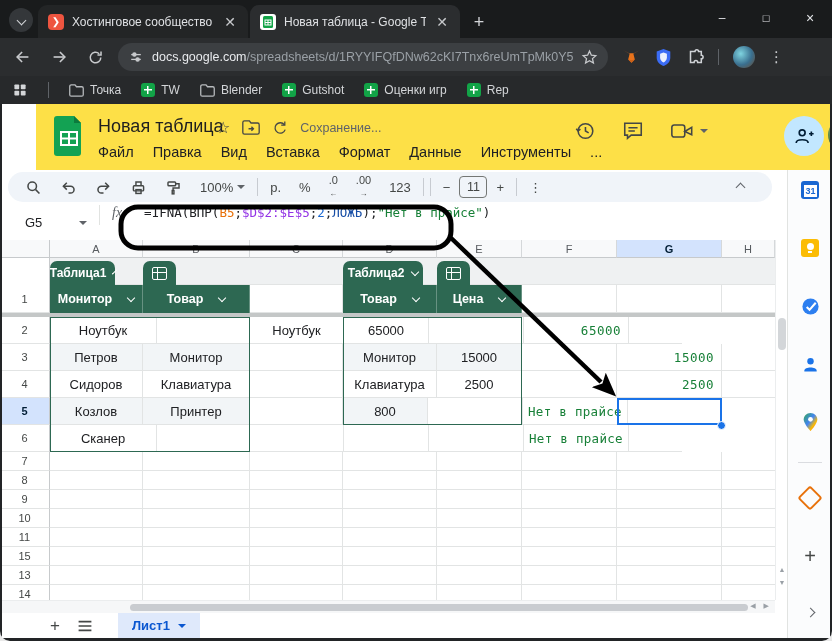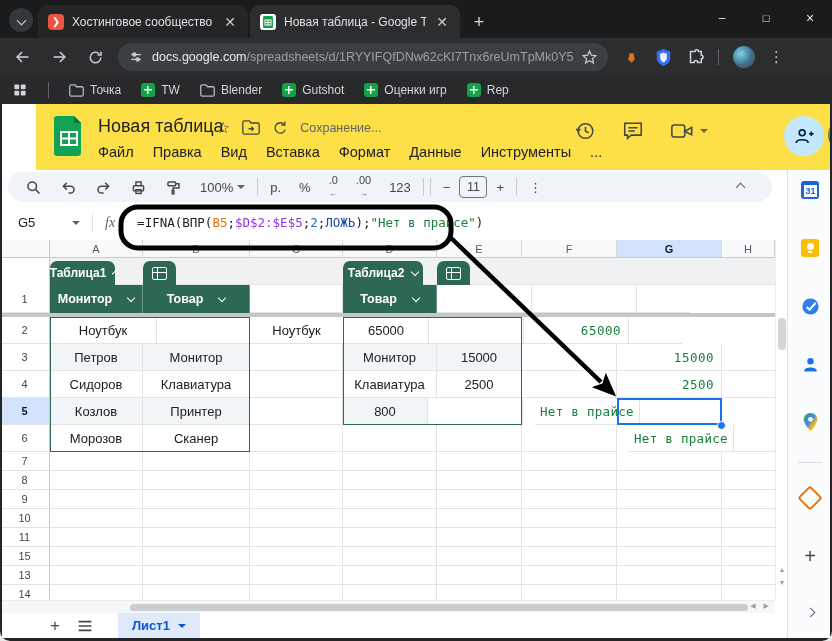--- a/index.html
+++ b/index.html
@@ -49,21 +49,21 @@
   .tbtn{height:30px;padding:0 9px;display:flex;align-items:center;justify-content:center;gap:4px;flex:none;}
   .tsep{width:1px;height:18px;background:#c7cbd1;margin:0 3px;flex:none;}
   .tri{width:0;height:0;border-left:4px solid transparent;border-right:4px solid transparent;border-top:4.5px solid #5f6368;}
   .fsize{width:26px;height:20px;border:1px solid #747775;border-radius:4px;display:flex;align-items:center;justify-content:center;font-size:12.5px;}
   .decbtn{display:flex;flex-direction:column;align-items:center;line-height:9px;font-size:11px;}
   .decbtn .ar{font-size:8px;color:#444746;}
   .collapse{position:absolute;right:28px;top:0;height:30px;display:flex;align-items:center;}
   .chev{display:inline-block;width:6px;height:6px;border-right:1.8px solid currentColor;border-bottom:1.8px solid currentColor;transform:rotate(45deg);}
   .chev.up{transform:rotate(-135deg);}
   
-  .formulabar{position:absolute;left:0;top:205px;width:816px;height:35px;background:#fff;border-bottom:1px solid #e1e3e1;display:flex;align-items:center;}
+  .formulabar{position:absolute;left:0;top:205px;width:816px;height:35px;background:#fff;border-bottom:1px solid #e1e3e1;display:flex;padding-left:7px;}
   .namebox{width:62px;display:flex;align-items:center;justify-content:space-between;padding:0 8px 0 18px;font-size:13px;color:#202124;}
   .fbsep{width:1px;height:20px;background:#e1e3e1;margin:0 4px;}
   .fx{font-family:"Liberation Serif",serif;font-style:italic;font-size:14px;color:#5f6368;margin-left:8px;}
   .ftext{margin-left:22px;font-family:"DejaVu Sans Mono","Liberation Mono",monospace;font-size:12.5px;white-space:nowrap;}
   
   .grid{position:absolute;left:0;top:240px;width:775px;height:360px;background:#fff;overflow:hidden;}
   .grow{display:flex;}
   .rn{width:50px;box-sizing:border-box;border-right:1px solid #c7cacc;border-bottom:1px solid #e2e4e4;display:flex;align-items:center;justify-content:center;font-size:11px;color:#444746;background:#fff;flex:none;}
   .cell{box-sizing:border-box;border-right:1px solid #e2e4e4;border-bottom:1px solid #e2e4e4;display:flex;align-items:center;justify-content:center;font-size:13px;color:#202124;overflow:hidden;flex:none;background:#fff;}
   .ca{width:93px}.cb{width:107px}.cc{width:93px}.cd{width:94px}.ce{width:85px}.cf{width:95px}.cg{width:105px}.ch{width:53px;border-right:none}
@@ -78,21 +78,21 @@
   .chip{position:absolute;top:3px;height:24px;background:#2d6852;color:#fff;border-radius:7px 7px 0 0;display:flex;align-items:center;justify-content:center;gap:8px;font-size:12px;font-weight:bold;}
   .chipicon{position:absolute;top:3px;height:24px;width:33px;background:#2d6852;border-radius:7px 7px 0 0;display:flex;align-items:center;justify-content:center;}
   .tblicon{width:13px;height:11px;border:1.6px solid #fff;border-radius:2px;background:
      linear-gradient(#fff,#fff) 0 4px/100% 1.3px no-repeat,
      linear-gradient(#fff,#fff) 4px 0/1.3px 100% no-repeat;}
   .th{background:#2d6852;color:#fff;font-weight:bold;font-size:12.5px;display:flex;align-items:center;justify-content:center;gap:16px;box-sizing:border-box;border-right:1px solid rgba(255,255,255,.28);border-bottom:none;flex:none;}
   .th .chev{width:5px;height:5px;border-width:1.6px;color:#fff;margin-top:-3px;}
   .frozen{height:4px;background:#c4c7c7;}
   .band{background:#f2f5f7;}
   .gval{justify-content:flex-end;padding-right:7px;font-family:"DejaVu Sans Mono","Liberation Mono",monospace;font-size:12.5px;color:#188038;letter-spacing:.5px;}
-  .gtext{justify-content:flex-start;padding-left:5px;font-family:"DejaVu Sans Mono","Liberation Mono",monospace;font-size:12.5px;color:#188038;letter-spacing:.3px;margin-left:12px;}
+  .gtext{justify-content:flex-start;padding-left:5px;font-family:"DejaVu Sans Mono","Liberation Mono",monospace;font-size:12.5px;color:#188038;letter-spacing:.3px;}
   .t1out{position:absolute;left:50px;top:77px;width:200px;height:135px;border:1.5px solid #2d6852;box-sizing:border-box;pointer-events:none;}
   .t2out{position:absolute;left:343px;top:77px;width:179px;height:108px;border:1.5px solid #2d6852;box-sizing:border-box;pointer-events:none;}
   .selcell{position:absolute;left:617px;top:158px;width:105px;height:27px;border:2px solid #1a73e8;box-sizing:border-box;}
   .fillhandle{position:absolute;left:717px;top:181px;width:7px;height:7px;border-radius:50%;background:#1a73e8;border:1px solid #fff;}
   
   .vscroll{position:absolute;left:775px;top:240px;width:12px;height:360px;background:#fff;border-left:1px solid #ebedee;box-sizing:border-box;}
   .vthumb{position:absolute;left:2px;top:78px;width:8px;height:32px;border-radius:4px;background:#d3d6d9;}
   .varrows{position:absolute;left:0;top:326px;width:12px;display:flex;flex-direction:column;align-items:center;gap:6px;color:#9aa0a6;font-size:7px;}
   .hscroll{position:absolute;left:0px;top:600px;width:775px;height:13px;background:#f6f7f8;border-top:1px solid #ebedee;box-sizing:border-box;}
   .hthumb{position:absolute;left:130px;top:3px;width:618px;height:7px;border-radius:4px;background:#c9ccd0;}
@@ -419,20 +419,24 @@
         </div>
       <div class="th cb">
           <span>Товар</span>
           <span class="chev"></span>
         </div>
       <div class="cell cc"></div>
       <div class="th cd">
           <span>Товар</span>
           <span class="chev"></span>
         </div>
+      <div class="th ce">
+          <span>Цена</span>
+          <span class="chev"></span>
+        </div>
       <div class="cell cf"></div>
       <div class="cell cg"></div>
       <div class="cell ch"></div>
     </div>
     <div class="frozen"></div>
 
     <div class="grow" style="height:27px">
       <div class="rn">2</div>
       <div class="cell cb">Ноутбук</div>
       <div class="cell cc"></div>
@@ -473,21 +477,20 @@
       <div class="cell cb band">Принтер</div>
       <div class="cell cc"></div>
       <div class="cell ce band">800</div>
       <div class="cell cf"></div>
       <div class="cell cg gtext">Нет в прайсе</div>
       <div class="cell ch"></div>
     </div>
 
     <div class="grow" style="height:27px">
       <div class="rn">6</div>
-      <div class="cell ca">Морозов</div>
       <div class="cell cb">Сканер</div>
       <div class="cell cc"></div>
       <div class="cell cd"></div>
       <div class="cell ce"></div>
       <div class="cell cf"></div>
       <div class="cell cg gtext">Нет в прайсе</div>
       <div class="cell ch"></div>
     </div>
     <div id="lower-rows">
         <div class="grow" style="height: 19px;">

